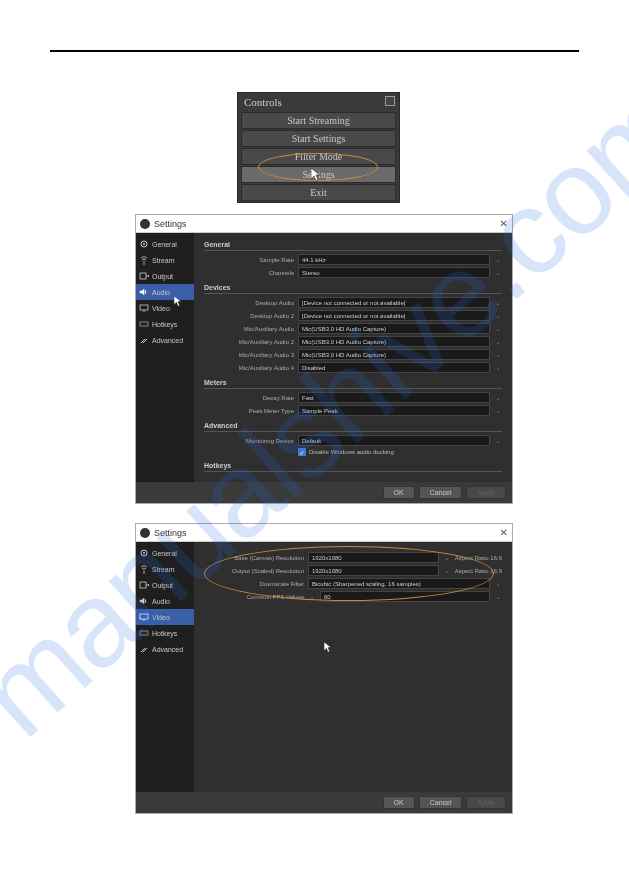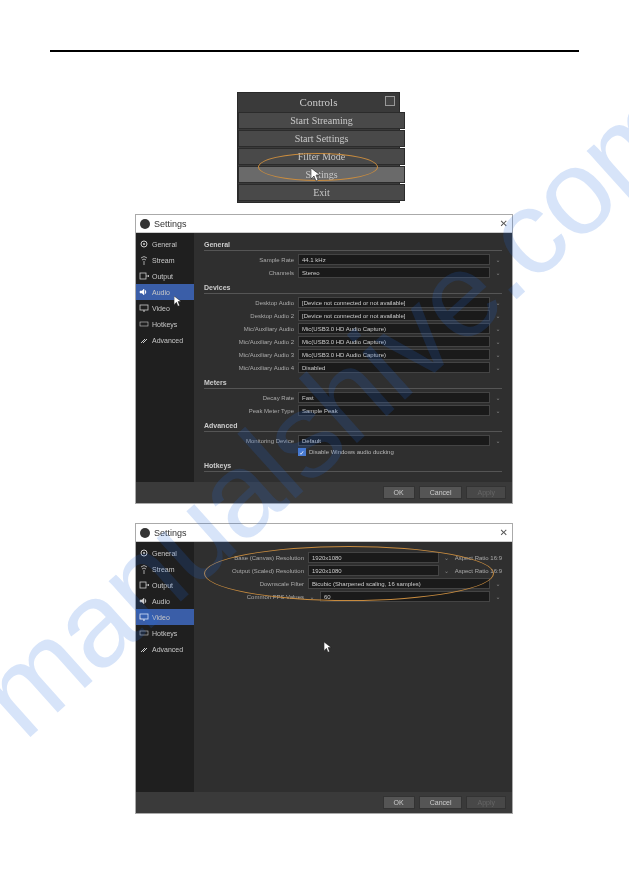--- a/index.html
+++ b/index.html
@@ -37,39 +37,38 @@
   .controls-panel {
     position: absolute;
     top: 92px;
     left: 237px;
     width: 163px;
     background: #3a3a3a;
     border: 1px solid #2a2a2a;
   }
   .controls-header {
     display: flex;
-    justify-content: center;
     align-items: center;
     padding: 3px 6px;
     color: #ccc;
     font-size: 11px;
     font-family: Georgia, serif;
     position: relative;
   }
   .controls-header .dock {
     position: absolute;
     right: 4px;
     top: 3px;
     width: 10px;
     height: 10px;
     border: 1px solid #999;
     background: #444;
   }
   .control-btn {
-    width: 167px;
+    width: 155px;
     margin: 1px auto;
     padding: 2px 0;
     text-align: center;
     color: #c8c8c8;
     font-size: 10px;
     font-family: Georgia, serif;
     background: #494949;
     border: 1px solid #2b2b2b;
   }
   .control-btn.highlighted {

